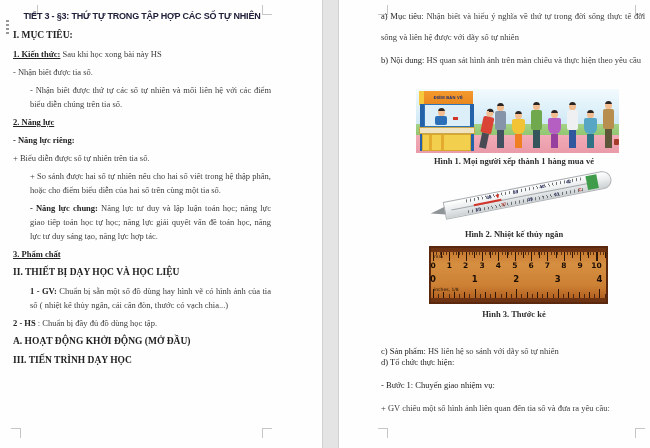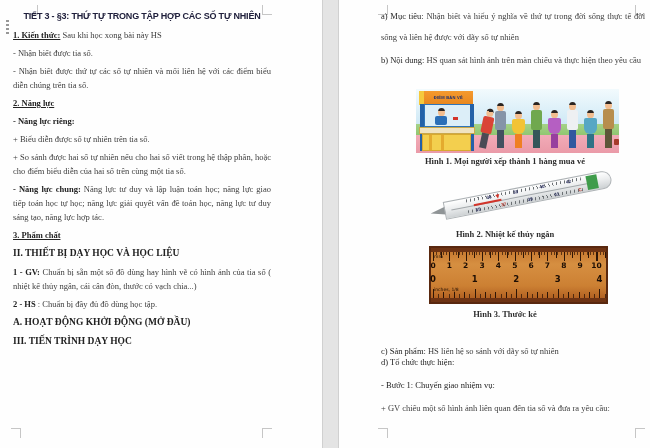--- a/index.html
+++ b/index.html
@@ -21,34 +21,34 @@
   .mark.br{border-left-width:1px;border-top-width:1px;}
 
   .drag-dots{position:absolute;left:6px;top:20px;width:3px;height:15px;
     background:repeating-linear-gradient(180deg,#979797 0 2px,transparent 2px 4px);}
 
   
   .lp-content{position:absolute;left:13px;top:11px;width:258px;}
   .doc-title{font-family:"Liberation Sans",sans-serif;font-weight:bold;font-size:9px;
     letter-spacing:-0.2px;color:#20203c;text-align:center;margin:0 0 7px;}
   .para{font-size:8.5px;line-height:14px;color:#3c3c3c;margin:0 0 4px;}
-  .para.j{text-align:justify;}
+  .para.j{text-align:justify;margin-left:17px;}
   .para.h{font-size:9.5px;line-height:15px;}
   .para .b{font-weight:bold;color:#222;}
   .para .u{text-decoration:underline;}
 
   
   .rp{position:absolute;left:42px;width:264px;font-size:8.5px;line-height:21px;color:#3c3c3c;}
   .rp .b{font-weight:normal;color:#222;}
   .rp.j{text-align:justify;}
   .rp-a{top:6px;} .rp-b{top:50px;}
   .rp-c{top:344px;line-height:14px;} .rp-d{top:355px;line-height:14px;}
   .rp-step{top:378px;line-height:14px;} .rp-gv{top:401px;line-height:14px;}
 
-  .fig-caption{position:absolute;left:36px;width:260px;text-align:center;
+  .fig-caption{position:absolute;left:45px;width:260px;text-align:center;
     font-weight:bold;font-size:8.5px;color:#2e2e2e;}
   .cap1{top:156px;} .cap2{top:229px;} .cap3{top:309px;}
 
   
   .fig-queue{position:absolute;left:77px;top:89px;width:203px;height:64px;
     background:linear-gradient(180deg,#f2fafd 0%,#cfe9f6 54%,#a6d288 54%,#90c671 72%,#f2abb7 72%,#ea9aa8 100%);}
   .booth{position:absolute;left:3px;top:2px;width:54px;height:60px;}
   .booth-sideband{position:absolute;left:0;top:0;width:5px;height:14px;background:#f5c93d;}
   .booth-sign{position:absolute;top:0;left:5px;right:0;height:13px;
     background:linear-gradient(180deg,#f59a2e,#e8871f);display:flex;align-items:center;justify-content:center;}
@@ -128,20 +128,21 @@
 <div class="page page-left">
   <div class="mark tl" style="left:28px;top:5px;"></div>
   <div class="mark tr" style="left:262px;top:5px;"></div>
   <div class="mark bl" style="left:11px;top:428px;"></div>
   <div class="mark br" style="left:262px;top:428px;"></div>
   <div class="drag-dots"></div>
 
   <div class="lp-content">
     <div class="doc-title">TIẾT 3 - §3: THỨ TỰ TRONG TẬP HỢP CÁC SỐ TỰ NHIÊN</div>
     <div>
+        <p class="para h"><span class="b">I. MỤC TIÊU:</span></p>
         <p class="para"><span class="b u">1. Kiến thức:</span><span> Sau khi học xong bài này HS</span></p>
         <p class="para"><span>- Nhận biết được tia số.</span></p>
         <p class="para j"><span>- Nhận biết được thứ tự các số tự nhiên và mối liên hệ với các điểm biểu diễn chúng trên tia số.</span></p>
         <p class="para"><span class="b u">2. Năng lực</span></p>
         <p class="para"><span class="b">- Năng lực riêng:</span></p>
         <p class="para"><span>+ Biểu diễn được số tự nhiên trên tia số.</span></p>
         <p class="para j"><span>+ So sánh được hai số tự nhiên nếu cho hai số viết trong hệ thập phân, hoặc cho điểm biểu diễn của hai số trên cùng một tia số.</span></p>
         <p class="para j"><span class="b">- Năng lực chung: </span><span>Năng lực tư duy và lập luận toán học; năng lực giao tiếp toán học tự học; năng lực giải quyết vấn đề toán học, năng lực tư duy sáng tạo, năng lực hợp tác.</span></p>
         <p class="para"><span class="b u">3. Phẩm chất</span></p>
         <p class="para h"><span class="b">II. THIẾT BỊ DẠY HỌC VÀ HỌC LIỆU</span></p>

